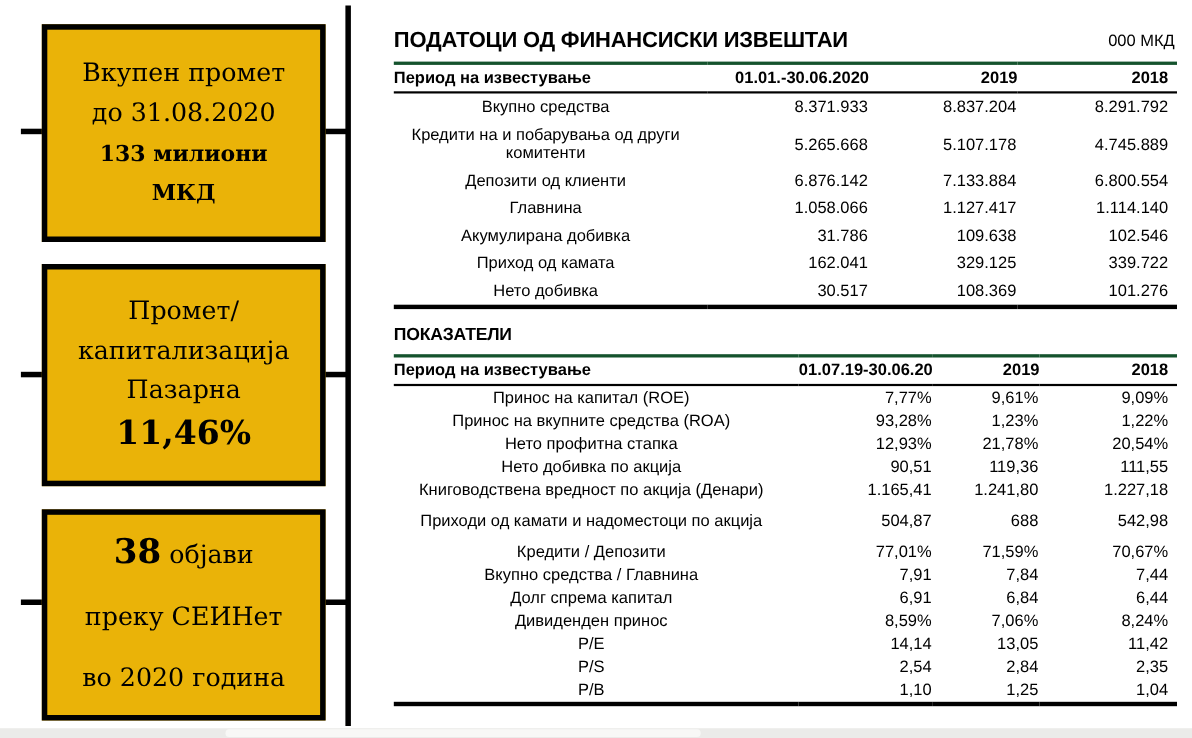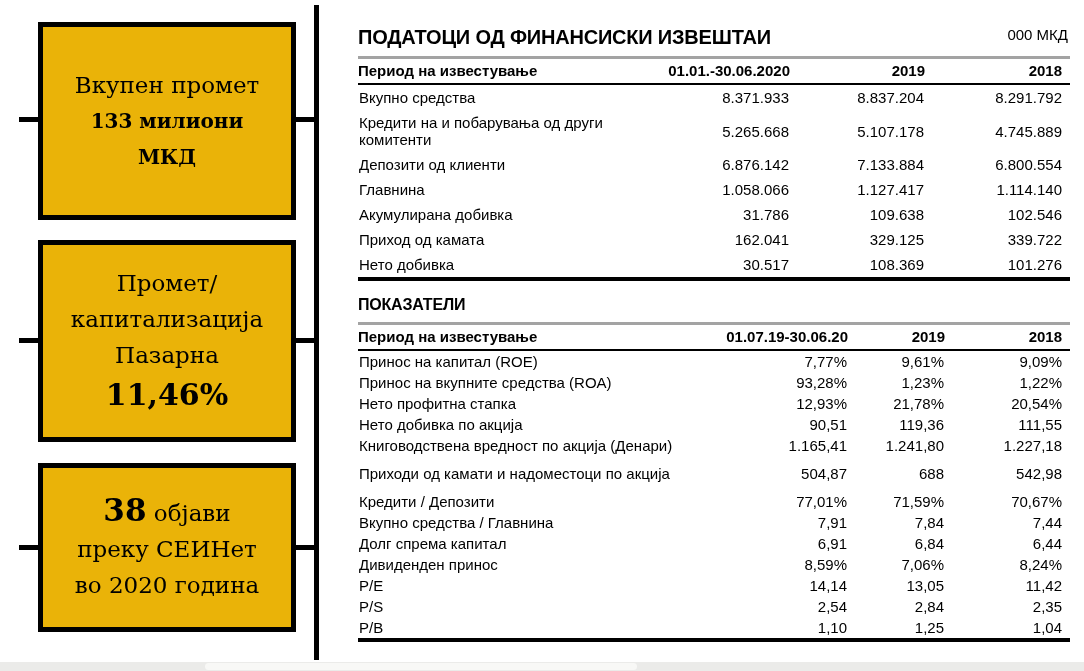--- a/index.html
+++ b/index.html
@@ -17,35 +17,35 @@
   .stub.s3{top:545px;}
   
   .box{
     position:absolute;left:38px;width:258px;border:5px solid #000;background:#eab308;
     box-sizing:border-box;display:flex;flex-direction:column;justify-content:center;
     align-items:center;text-align:center;
     font-family:"DejaVu Serif","Liberation Serif",serif;font-size:23px;line-height:36px;
   }
   .box1{top:22px;height:198px;}
   .box2{top:240px;height:202px;}
-  .box3{top:463px;height:169px;}
+  .box3{top:463px;height:192px;gap:20px;}
   .box .bold{font-weight:bold;font-size:20px;}
   .box .value{font-weight:bold;font-size:30px;line-height:44px;}
   .box .big{font-weight:bold;font-size:31px;}
   
   .right-col{position:absolute;left:358px;top:26px;width:712px;}
-  .fin-title-row{display:flex;justify-content:space-between;align-items:flex-start;margin-bottom:7px;}
+  .fin-title-row{display:flex;justify-content:space-between;align-items:center;margin-bottom:7px;}
   .fin-title{font-size:20px;font-weight:bold;letter-spacing:-0.2px;}
   .unit{font-size:15px;padding-right:2px;}
   table{width:712px;border-collapse:collapse;table-layout:fixed;font-size:15px;border-bottom:4px solid #000;}
-  thead th{border-top:3px solid #a3a3a3;border-bottom:2px solid #000;font-weight:bold;
+  thead th{border-top:3px solid #14532d;border-bottom:2px solid #000;font-weight:bold;
     text-align:right;padding:3px 0 4px 0;white-space:nowrap;}
   th.label-col{text-align:left;}
   td{text-align:right;vertical-align:middle;}
-  td.label-col{text-align:left;padding-right:10px;margin-left:32px;}
+  td.label-col{text-align:center;padding-right:10px;margin-left:32px;}
   th:last-child,td:last-child{padding-right:8px;}
   .t1 td{padding-top:4px;padding-bottom:4px;}
   .t2 td{padding-top:2px;padding-bottom:2px;}
   .t2 tr.gap-before td{padding-top:9px;}
   .t1 .c-label{width:285px;} .t1 .c-v1{width:147px;} .t1 .c-v2{width:135px;} .t1 .c-v3{width:145px;}
   .t2 .c-label{width:368px;} .t2 .c-v1{width:122px;} .t2 .c-v2{width:97px;}  .t2 .c-v3{width:125px;}
   .section-title{font-size:16px;font-weight:bold;margin:15px 0 8px 0;letter-spacing:-0.2px;}
   
   .scroll-strip{position:absolute;left:0;top:662px;width:1084px;height:9px;background:#ebebe9;}
   .scroll-thumb{position:absolute;left:205px;top:1px;width:432px;height:7px;background:#f8f8f6;border-radius:4px;}
@@ -58,20 +58,21 @@
   <div class="vline"></div>
   <div class="stub l s1"></div>
   <div class="stub r s1"></div>
   <div class="stub l s2"></div>
   <div class="stub r s2"></div>
   <div class="stub l s3"></div>
   <div class="stub r s3"></div>
 
   <div class="box box1">
     <div>Вкупен промет</div>
+    <div>до 31.08.2020</div>
     <div class="bold">133 милиони</div>
     <div class="bold">МКД</div>
   </div>
 
   <div class="box box2">
     <div>Промет/</div>
     <div>капитализација</div>
     <div>Пазарна</div>
     <div class="value">11,46%</div>
   </div>

